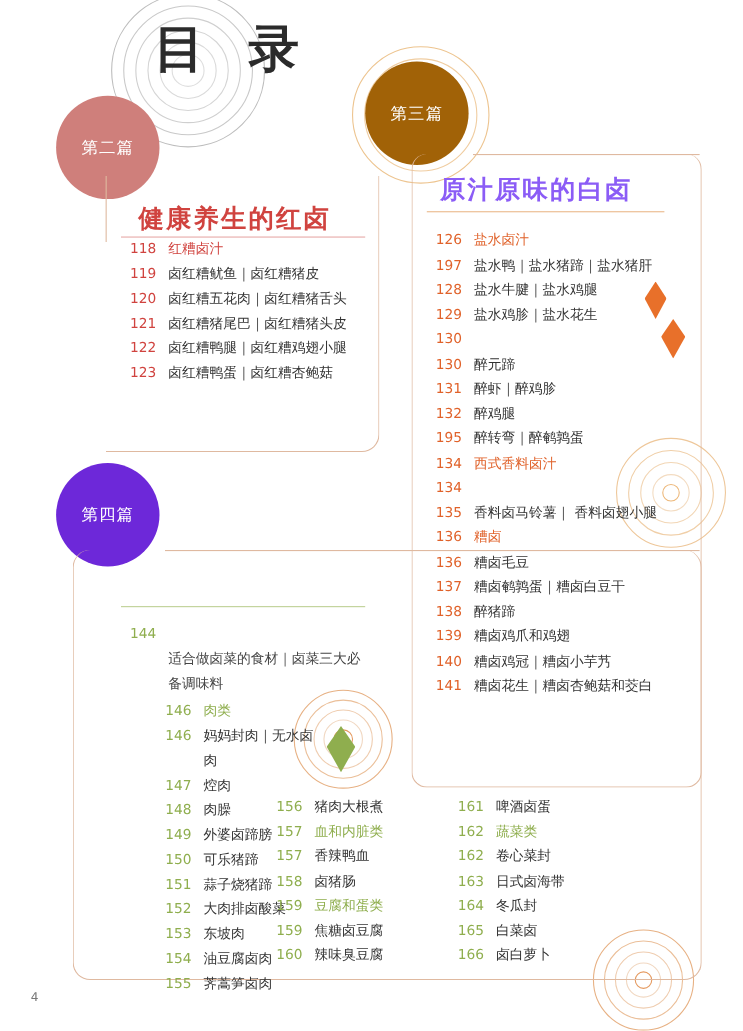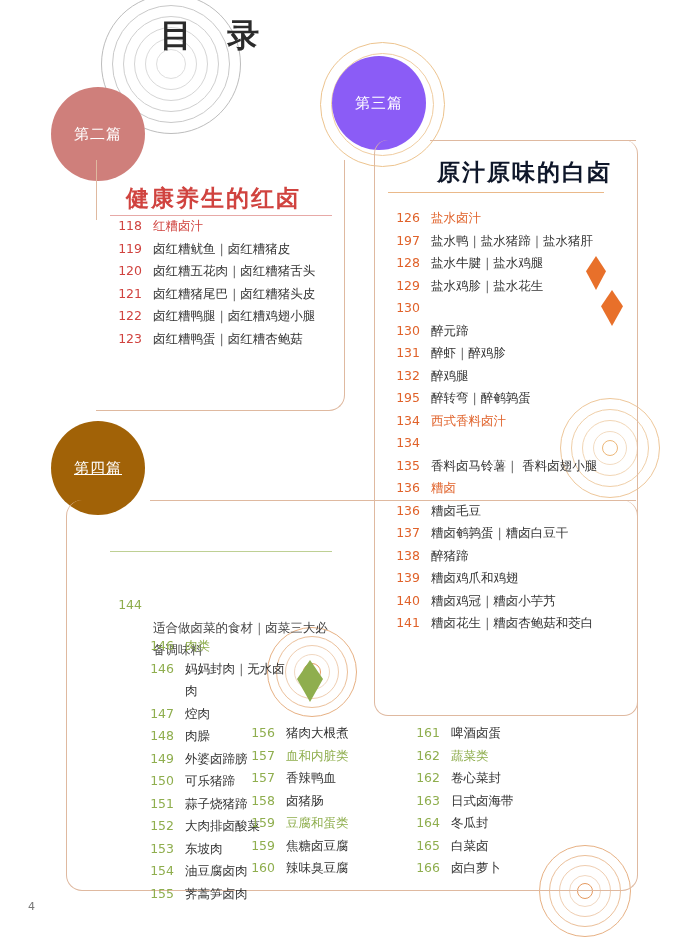--- a/index.html
+++ b/index.html
@@ -18,37 +18,36 @@
 
   
   .badge{
     position:absolute;border-radius:50%;
     display:flex;align-items:center;justify-content:center;
     color:#fff;font-size:15px;letter-spacing:1px;
     font-family:"DejaVu Sans","Liberation Sans",sans-serif;
   }
   .badge.p2{background:#cf7f7b;}
   .badge.p3{background:#e8a martial;}
-  .badge.p3{background:#8b5cf6;}
-  .badge.p4{background:#a16207;text-decoration:underline;}
+  .badge.p3{background:#a16207;}
+  .badge.p4{background:#6d28d9;}
 
   
   .mulu{
     position:absolute;left:140px;top:14px;
-    font-size:32px;letter-spacing:12px;color:#2b2b2b;
+    font-size:46px;letter-spacing:12px;color:#2b2b2b;
     font-family:"DejaVu Serif","Liberation Serif",serif;
     font-weight:bold;
-    margin-left:20px;
   }
   .sec-title{
     position:absolute;font-size:23px;font-weight:bold;letter-spacing:2px;
     font-family:"DejaVu Serif","Liberation Serif",serif;
   }
   .sec-title.red{color:#d0433f;}
-  .sec-title.orange{color:#0f172a;margin-left:37px;}
+  .sec-title.orange{color:#8b5cf6;}
   .sec-title.green{color:#8fae4e;}
   .rule{position:absolute;height:1px;}
 
   
   .list{position:absolute;font-size:12.5px;line-height:22.5px;}
   .row{display:flex;align-items:flex-start;}
   .pg{width:30px;text-align:right;margin-right:11px;flex:0 0 auto;}
   .txt{flex:1 1 auto;}
   .c-red{color:#d0433f;}
   .c-orange{color:#e0622a;}
@@ -231,21 +230,21 @@
   <div class="diamond" style="left:586px;top:256px;width:20px;height:34px;background:#e8702a;
               clip-path:polygon(50% 0,100% 45%,50% 100%,0 45%);"></div>
   <div class="diamond" style="left:601px;top:290px;width:22px;height:36px;background:#e8702a;
               clip-path:polygon(50% 0,100% 45%,50% 100%,0 45%);"></div>
 
   <div class="diamond" style="left:297px;top:660px;width:26px;height:42px;background:#8fae4e;
               clip-path:polygon(50% 0,100% 45%,50% 100%,0 45%);"></div>
 
   <div class="rule" style="left:110px;top:551px;width:222px;background:#bed094;"></div>
 
-  <div class="list" style="left:112px;top:565px;width:228px;margin-top:29px;">
+  <div class="list" style="left:112px;top:565px;width:228px;">
     <div class="row">
       <span class="pg c-green">144</span>
     </div>
     <div class="row">
       <span class="pg"></span>
       <span class="txt sub">适合做卤菜的食材｜卤菜三大必备调味料</span>
     </div>
   </div>
 
   <div class="list" style="left:112px;top:635px;width:150px;margin-left:32px;">

